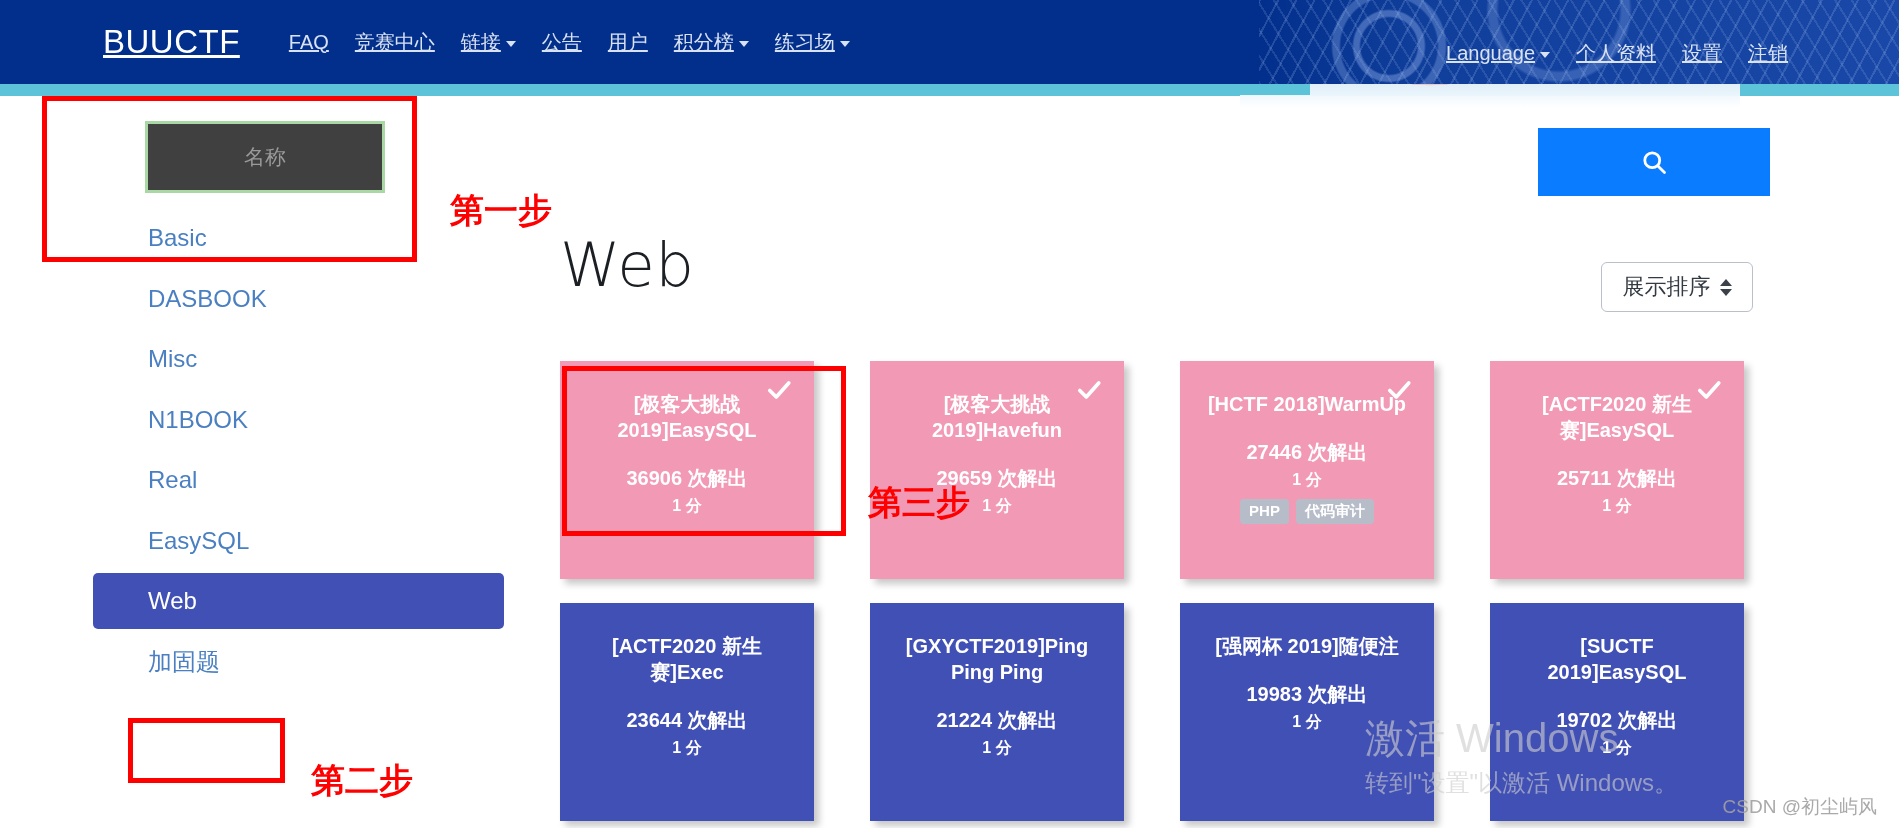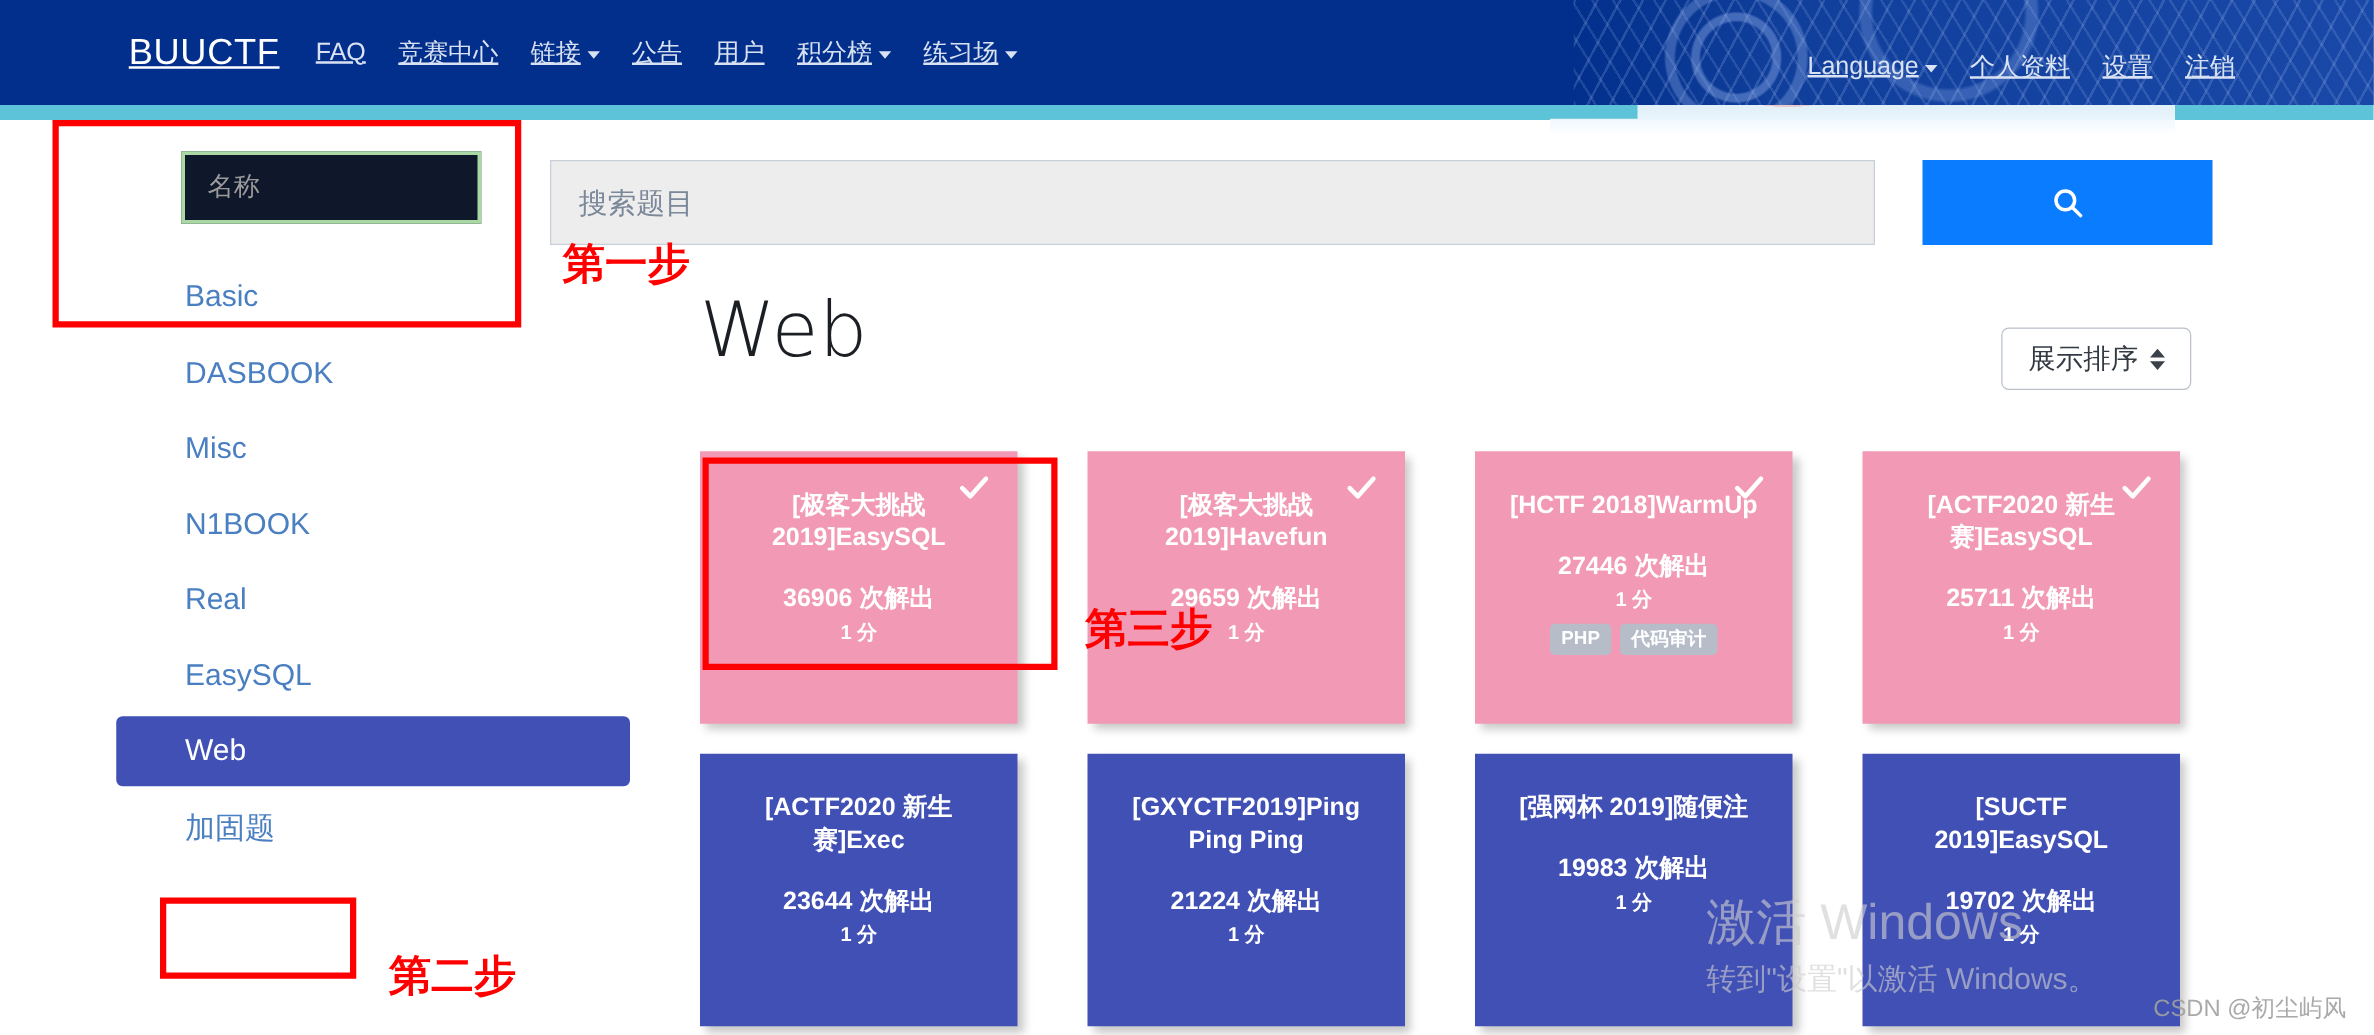--- a/index.html
+++ b/index.html
@@ -28,22 +28,22 @@
       repeating-linear-gradient(118deg, rgba(168,195,240,0.20) 0px, rgba(168,195,240,0.20) 2px, rgba(2,47,140,0) 2px, rgba(2,47,140,0) 16px),
       repeating-linear-gradient(58deg, rgba(168,195,240,0.16) 0px, rgba(168,195,240,0.16) 2px, rgba(2,47,140,0) 2px, rgba(2,47,140,0) 14px),
       linear-gradient(90deg, rgba(2,47,140,1) 0%, rgba(16,62,155,1) 25%, rgba(25,72,168,1) 100%);
     pointer-events: none;
   }
   .nav-left {
     position: absolute; left: 103px; top: 0;
     height: 84px; display: flex; align-items: center; gap: 0;
   }
   .brand {
-    color: #ffffff; font-size: 29px; letter-spacing: .5px;
-    margin-right: 16px; white-space: nowrap;
+    color: #ffffff; font-size: 33px; letter-spacing: .5px;
+    margin-right: 36px; white-space: nowrap;
   }
   .nav-item {
     color: #d9e2f2; font-size: 20px; padding: 0 13px;
     white-space: nowrap; display: flex; align-items: center; gap: 5px;
   }
   .caret {
     width: 0; height: 0; border-left: 5px solid transparent;
     border-right: 5px solid transparent; border-top: 6px solid #d9e2f2;
     display: inline-block; margin-top: 3px;
   }
@@ -74,24 +74,24 @@
   
   .sidebar {
     position: absolute; left: 0; top: 96px;
     width: 430px; height: 732px;
   }
   .side-search-wrap {
     position: absolute; left: 145px; top: 25px;
     width: 240px; height: 68px;
   }
   .side-search {
-    width: 240px; height: 58px;
-    border: 3px solid #a9d8a4; background: #0f172a;
+    width: 240px; height: 72px;
+    border: 3px solid #a9d8a4; background: #404040;
     font-size: 21px; color: #8d8d8d; padding: 0 18px;
-    font-family: "Liberation Sans", sans-serif; outline: none;
+    font-family: "Liberation Sans", sans-serif; outline: none; text-align: center;
   }
   .side-search::placeholder { color: #9a9a9a; }
   .side-list {
     position: absolute; left: 0; top: 112px; width: 430px;
     list-style: none;
   }
   .side-li { height: 60.5px; display: flex; align-items: center; }
   .side-link {
     display: block; padding-left: 148px;
     font-size: 24px; color: #4a7fc1; text-decoration: none;
@@ -285,21 +285,20 @@
         <span class="side-pill"></span>
         <a class="side-link" href="#">Web</a>
       </li>
       <li class="side-li">
           <a class="side-link" href="#">加固题</a>
         </li>
     </ul>
   </div>
 
   <div class="topbar">
-    <input class="search-input" type="text" placeholder="搜索题目" style="">
     <button class="search-btn">
       <svg width="28" height="28" viewBox="0 0 24 24" fill="none" stroke="#ffffff" stroke-width="2.4" stroke-linecap="round">
         <circle cx="10.5" cy="10.5" r="6.4"></circle>
         <line x1="15.4" y1="15.4" x2="21" y2="21"></line>
       </svg>
     </button>
   </div>
 
   <div class="page-title">Web</div>
   <div class="sort-select">

